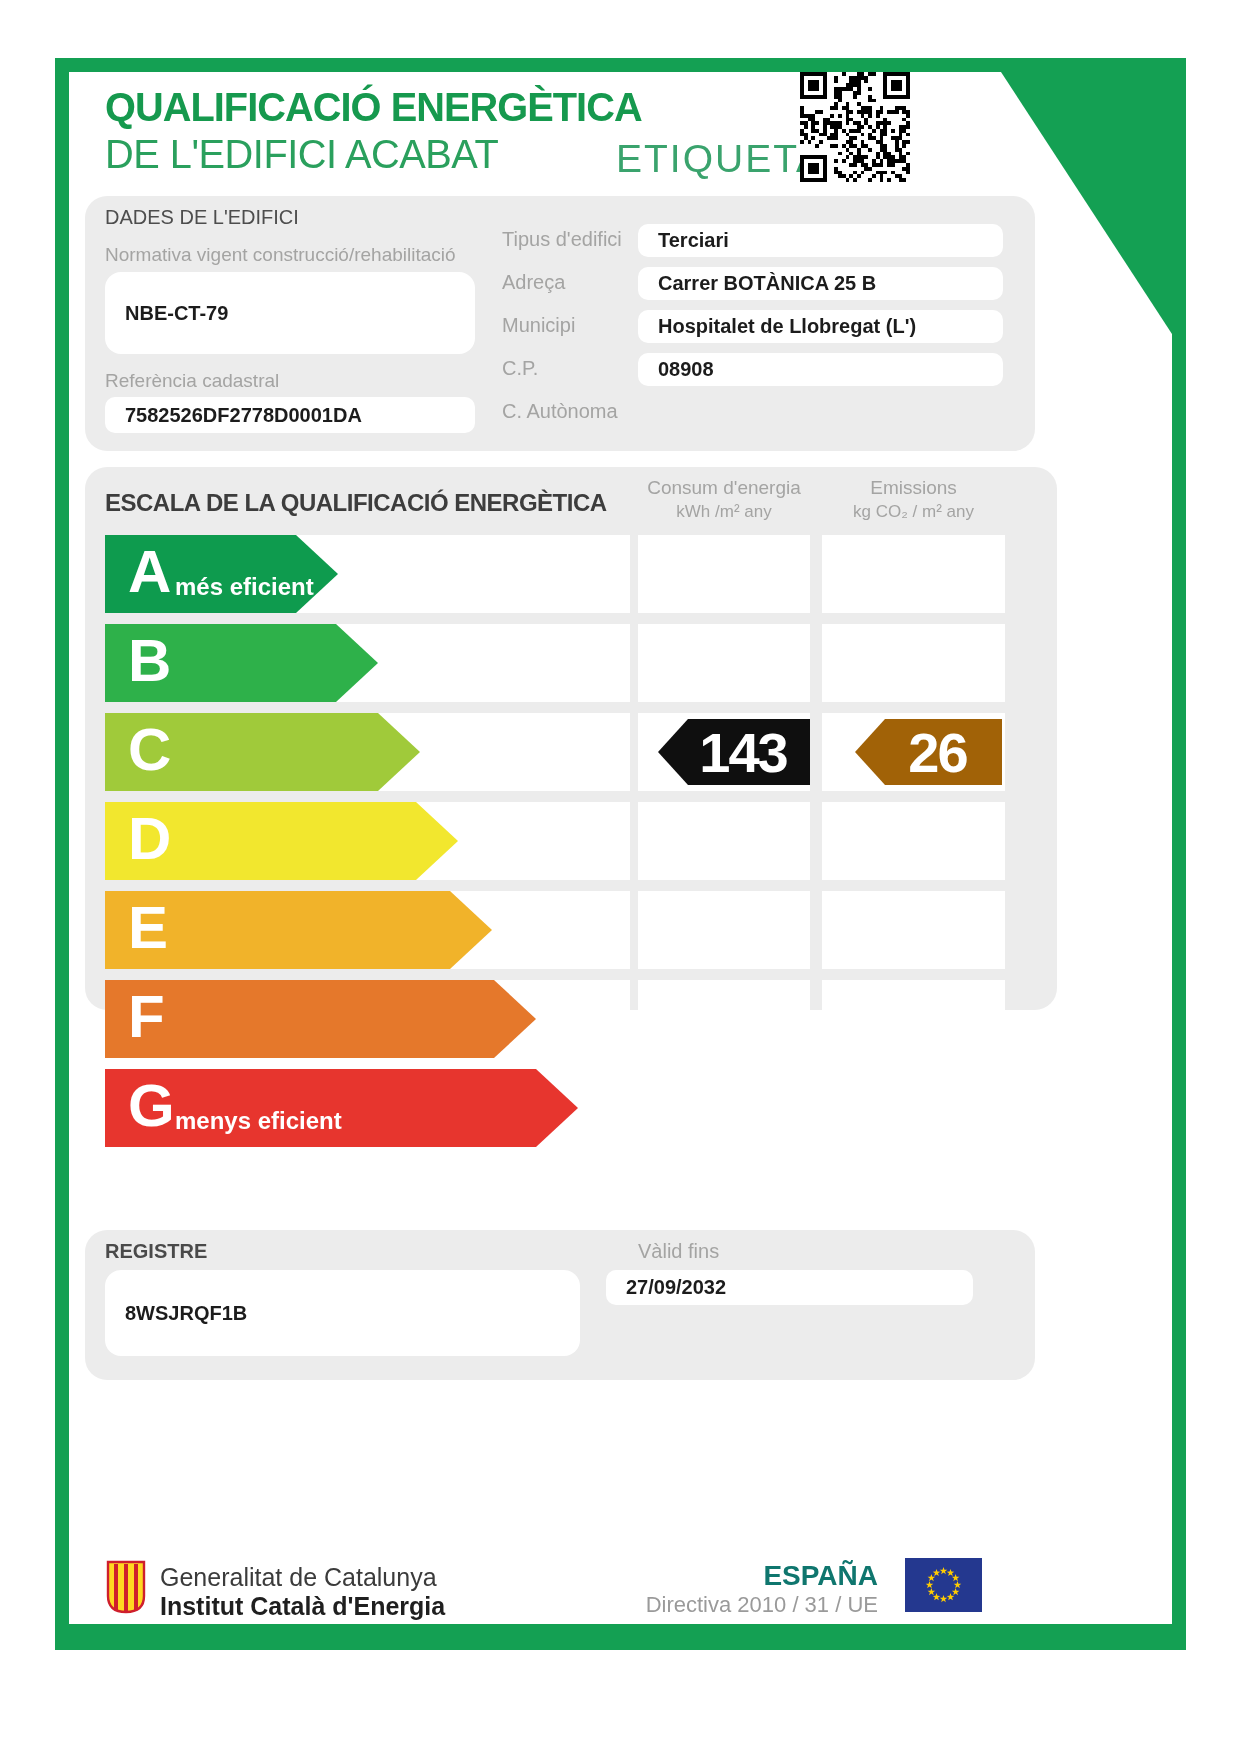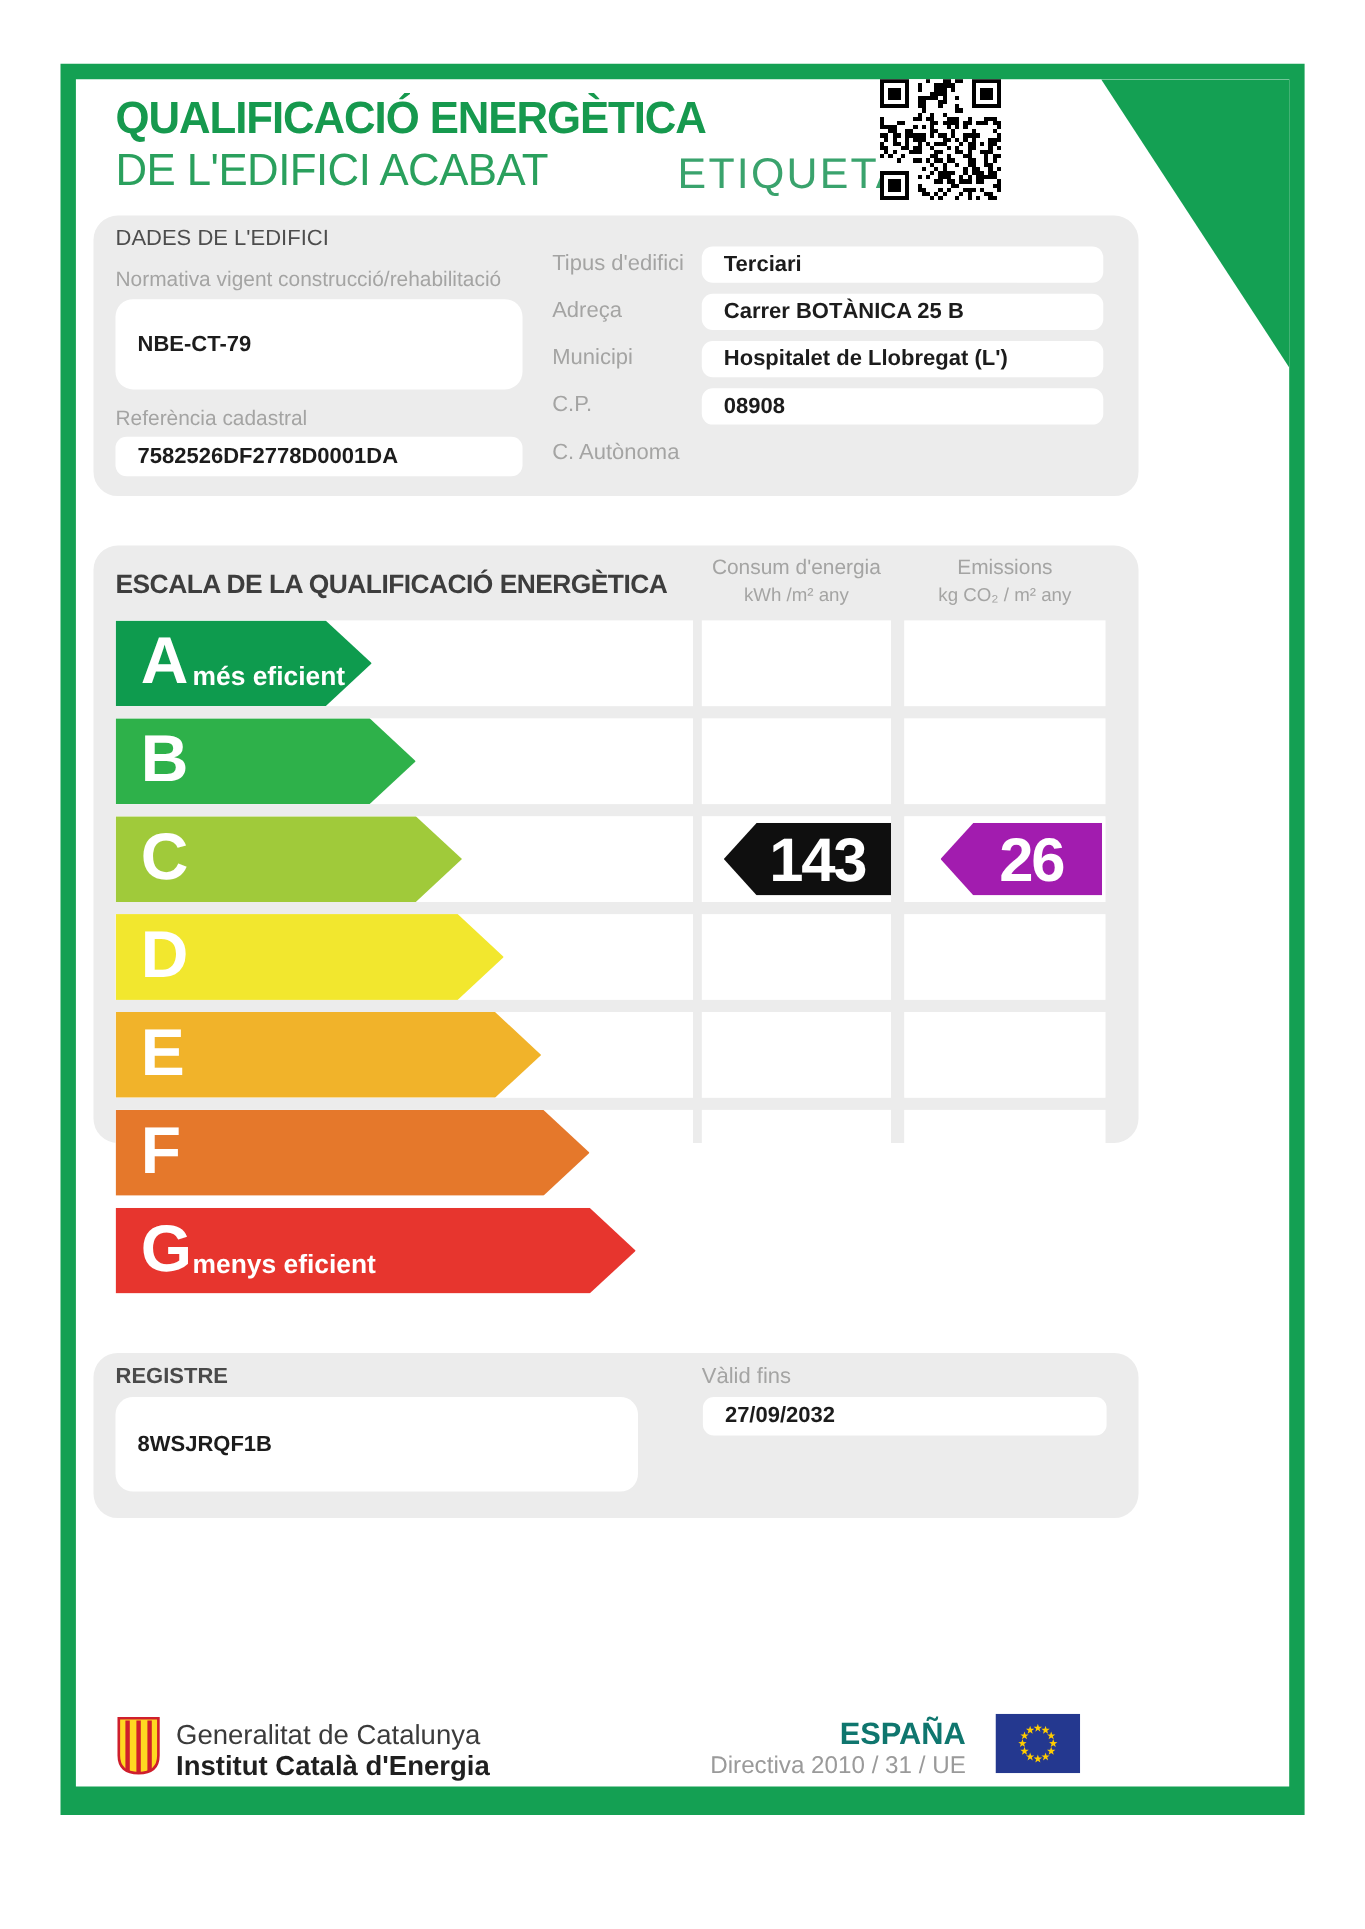--- a/index.html
+++ b/index.html
@@ -19,21 +19,21 @@
   .title1{position:absolute;left:105px;top:84px;font-size:41px;font-weight:700;color:#16994e;
     letter-spacing:-1px;transform:scaleX(0.97);transform-origin:left;white-space:nowrap;}
   .title2{position:absolute;left:105px;top:131px;font-size:41px;font-weight:400;color:#2aa05d;
     letter-spacing:-0.5px;transform:scaleX(0.97);transform-origin:left;white-space:nowrap;}
   .etiqueta{position:absolute;left:616px;top:137px;font-size:39px;font-weight:400;color:#3aa36d;
     letter-spacing:2px;white-space:nowrap;}
   .qr{position:absolute;left:800px;top:72px;width:110px;height:110px;}
   
   .panel{position:absolute;left:85px;width:950px;background:#ececec;border-radius:22px;}
   .panel.dades{top:196px;height:255px;}
-  .panel.escala{top:496px;height:543px;}
+  .panel.escala{top:467px;height:543px;padding-left:22px;}
   .panel.registre{top:1230px;height:150px;}
   .sec-title{position:absolute;left:20px;font-size:20px;color:#4d4d4d;}
   .lbl{color:#a4a4a3;font-size:19px;white-space:nowrap;}
   .valbox{position:absolute;background:#fff;border-radius:10px;box-sizing:border-box;
     display:flex;align-items:center;padding-left:20px;font-weight:700;font-size:20px;color:#1c1c1c;white-space:nowrap;}
   .bigbox{border-radius:16px;}
   
   .dfield{position:absolute;left:0;width:950px;height:33px;}
   .dfield .lbl{position:absolute;left:417px;top:4px;font-size:20px;}
   .dfield .valbox{left:553px;top:0;width:365px;height:33px;}
@@ -56,21 +56,21 @@
   .arrow .note{position:absolute;left:70px;bottom:12px;font-size:24px;font-weight:700;color:#fff;white-space:nowrap;}
   .badge{position:absolute;top:6px;height:66px;background:#0f0f0f;color:#fff;
     clip-path:polygon(0 50%,30px 0,100% 0,100% 100%,30px 100%);
     display:flex;align-items:center;justify-content:center;
     font-size:56px;font-weight:700;letter-spacing:-2px;padding-left:18px;box-sizing:border-box;text-align:center;}
   .badge.consum{left:573px;width:152px;}
   .badge.emiss{left:770px;width:147px;}
   
   .registre .valbox.big{left:20px;top:40px;width:475px;height:86px;border-radius:16px;}
   .registre .lbl.valid{position:absolute;left:553px;top:10px;font-size:20px;}
-  .registre .valbox.date{left:554px;top:40px;width:367px;height:35px;}
+  .registre .valbox.date{left:521px;top:40px;width:367px;height:35px;}
   
   .footer-shield{position:absolute;left:105px;top:1560px;width:42px;height:54px;}
   .gencat1{position:absolute;left:160px;top:1563px;font-size:25px;font-weight:400;color:#3b3b3b;white-space:nowrap;}
   .gencat2{position:absolute;left:160px;top:1592px;font-size:25px;font-weight:700;color:#1f1f1f;white-space:nowrap;}
   .espana{position:absolute;left:638px;top:1560px;width:240px;text-align:right;font-size:28px;font-weight:700;color:#0f766e;}
   .directiva{position:absolute;left:578px;top:1592px;width:300px;text-align:right;font-size:22px;color:#9a9a9a;white-space:nowrap;}
   .euflag{position:absolute;left:905px;top:1558px;width:77px;height:54px;}
 </style>
 </head>
 <body>
@@ -424,21 +424,21 @@
           </div>
         </div>
         <div class="scale-row" style="top: 246px;">
           <div class="row-strip"></div>
           <div class="cellc consum"></div>
           <div class="cellc emiss"></div>
           <div class="arrow" style="width: 315px; background: rgb(160, 202, 58);">
             <span class="letter">C</span>
           </div>
           <div class="badge consum" style="background: rgb(15, 15, 15);">143</div>
-          <div class="badge emiss" style="background: #a21caf;">26</div>
+          <div class="badge emiss" style="background: #a16207;">26</div>
         </div>
         <div class="scale-row" style="top: 335px;">
           <div class="row-strip"></div>
           <div class="cellc consum"></div>
           <div class="cellc emiss"></div>
           <div class="arrow" style="width: 353px; background: rgb(242, 231, 46);">
             <span class="letter">D</span>
           </div>
         </div>
         <div class="scale-row" style="top: 424px;">

